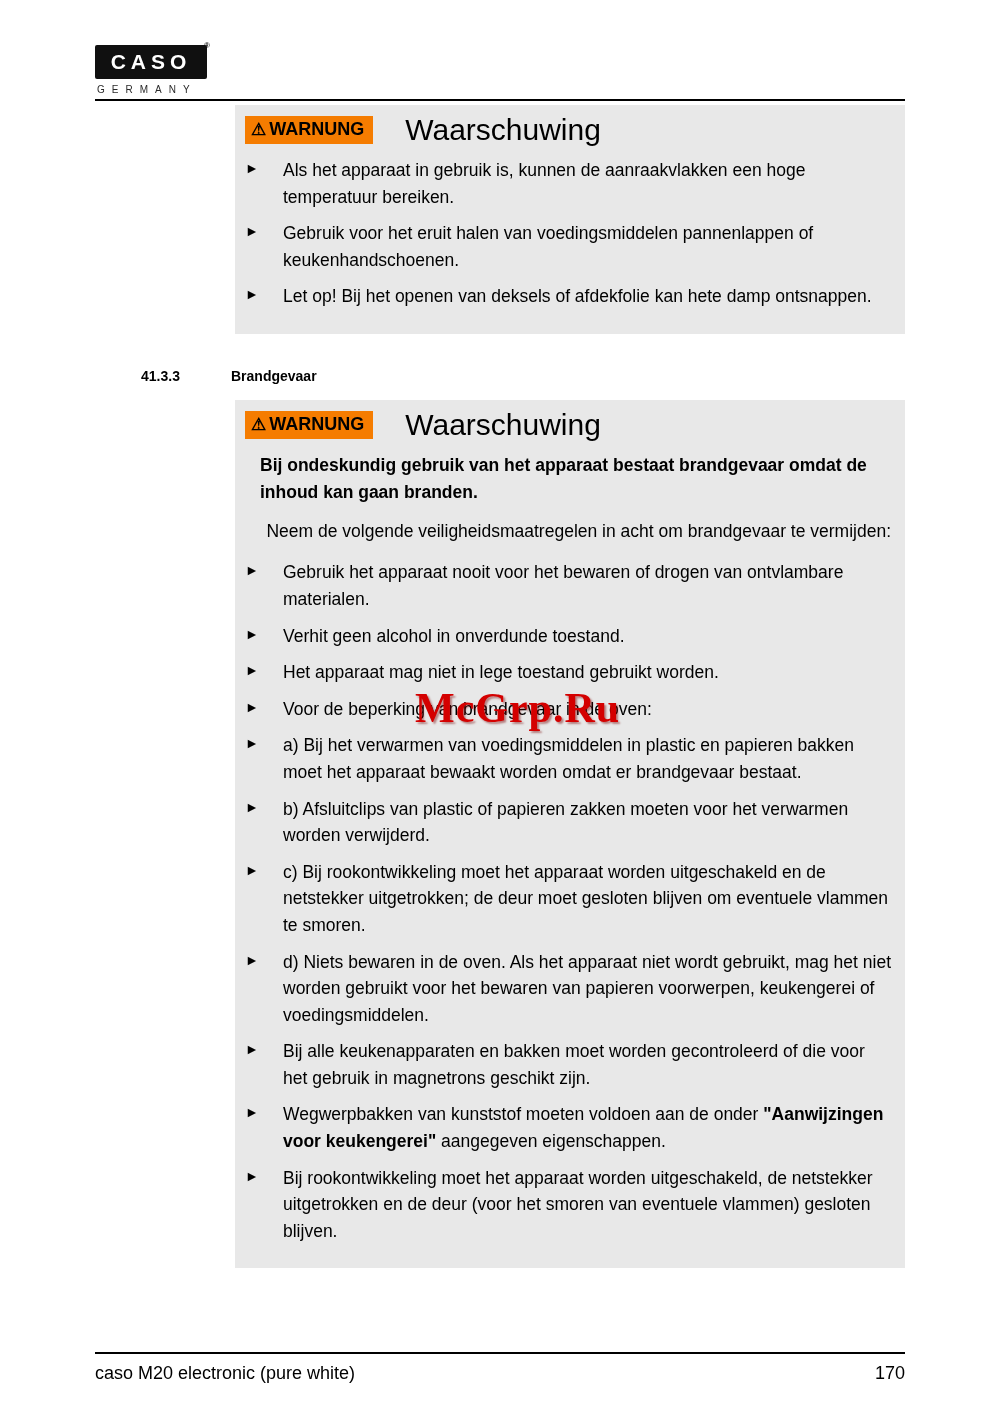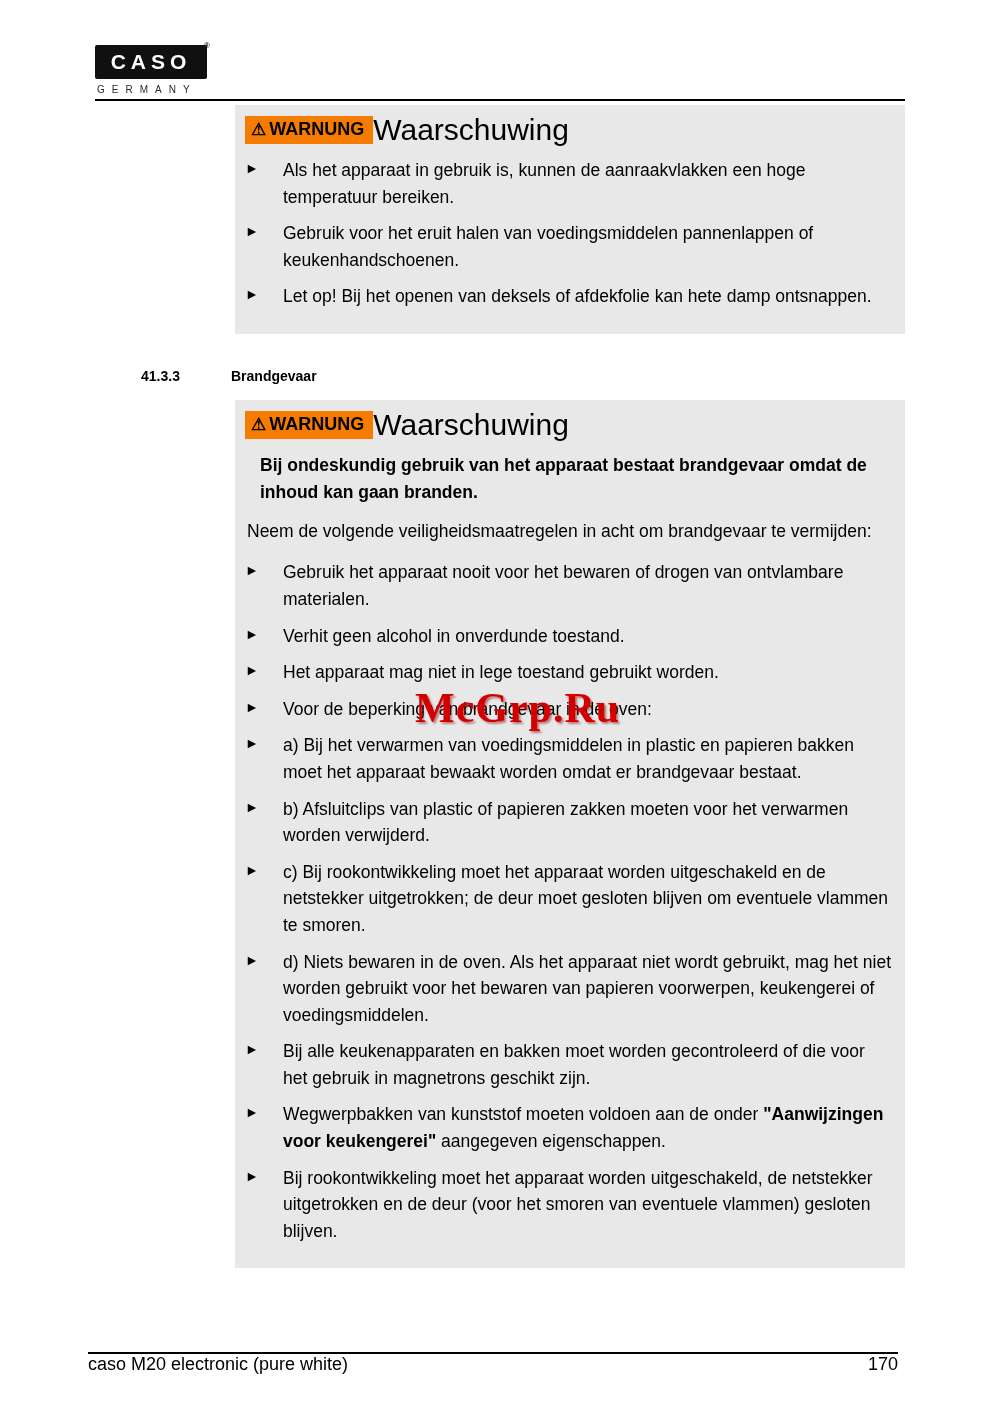--- a/index.html
+++ b/index.html
@@ -45,29 +45,30 @@
 
   .warn-header { display:flex; align-items:center; margin-bottom:10px; }
   .badge {
     background:#f57c00; color:#000;
     display:inline-flex; align-items:center; gap:3px;
     font-weight:bold; font-size:18px;
     padding:3px 9px 4px 6px;
     white-space:nowrap;
   }
   .badge .tri { font-size:17px; line-height:1; }
-  .warn-title { font-size:30px; color:#000; }
+  .warn-title { font-size:30px; margin-left:32px; color:#000; }
 
   .warn-intro-bold {
     font-weight:bold; font-size:17.5px; line-height:1.55;
     margin:6px 0 12px 15px;
   }
   .warn-intro {
     font-size:17.5px; line-height:1.55;
     margin:0 0 14px 2px;
+    text-align:right;
   }
 
   ul.warn-list { list-style:none; }
   ul.warn-list li { display:flex; margin-bottom:10px; }
   ul.warn-list .bullet {
     flex:none; width:38px; font-size:14px; padding-top:3px; color:#000;
   }
   ul.warn-list .item-text {
     flex:1; font-size:17.5px; line-height:1.52;
   }
@@ -87,23 +88,23 @@
     font-family:"Liberation Serif", serif;
     font-weight:bold; font-size:42px;
     color:#d40000;
     text-shadow:2px 2px 2px rgba(120,0,0,0.45);
     letter-spacing:1px;
     margin-left:7px;
   }
 
   
   .footer {
-    position:absolute; left:88px; top:1352px; width:810px;
+    position:absolute; left:95px; top:1352px; width:810px;
     border-top:2px solid #000;
-    padding-top:0;
+    padding-top:9px;
     display:flex; justify-content:space-between;
     font-size:18px;
   }
 </style>
 </head>
 <body>
 
 <div class="page">
 
   <div class="logo">

